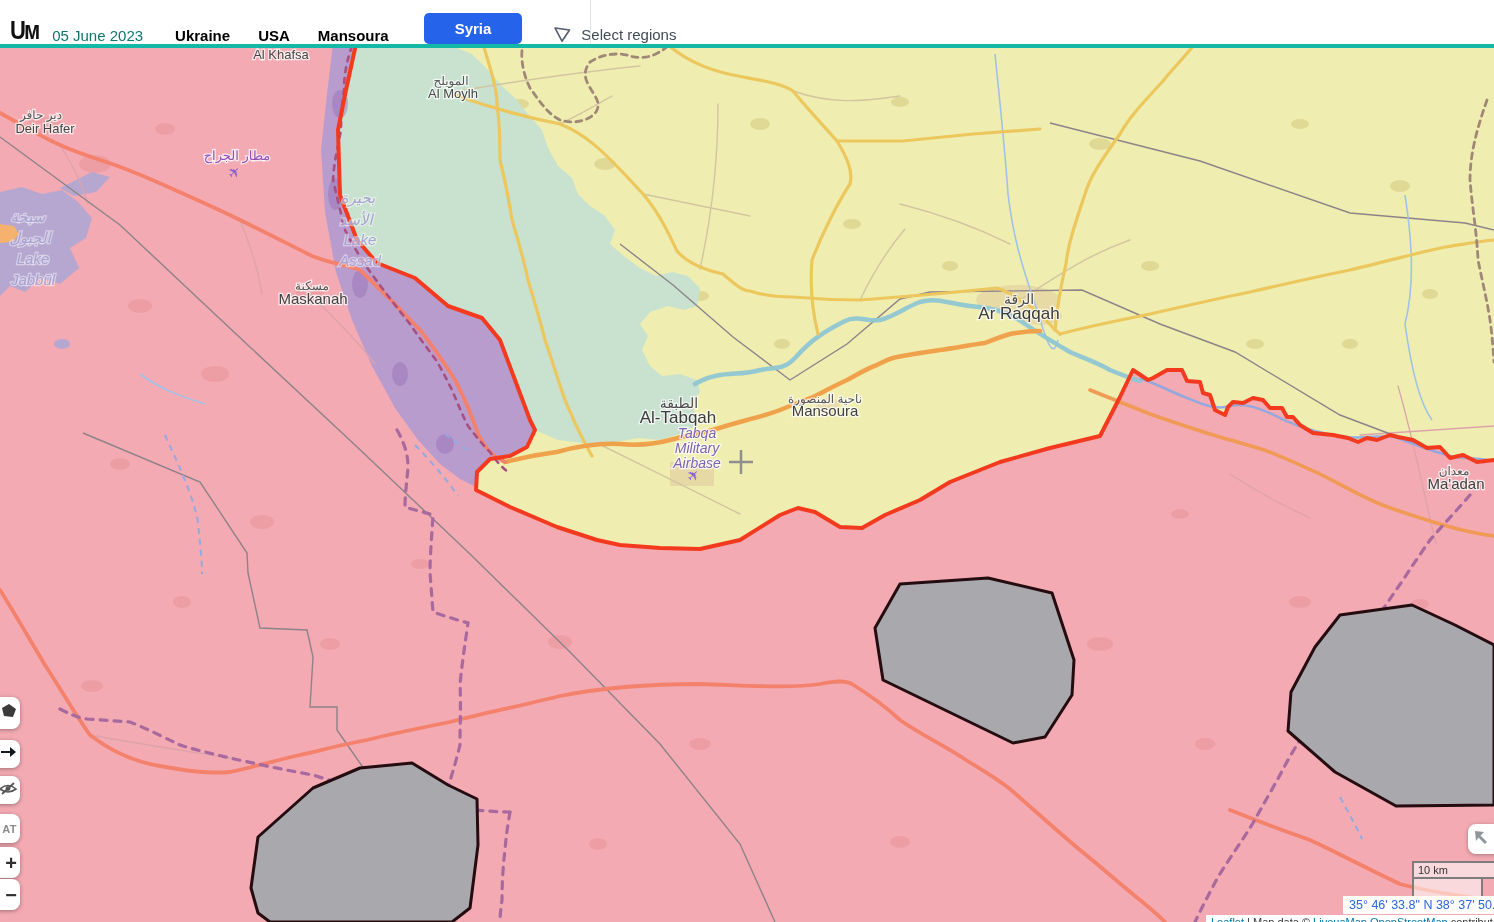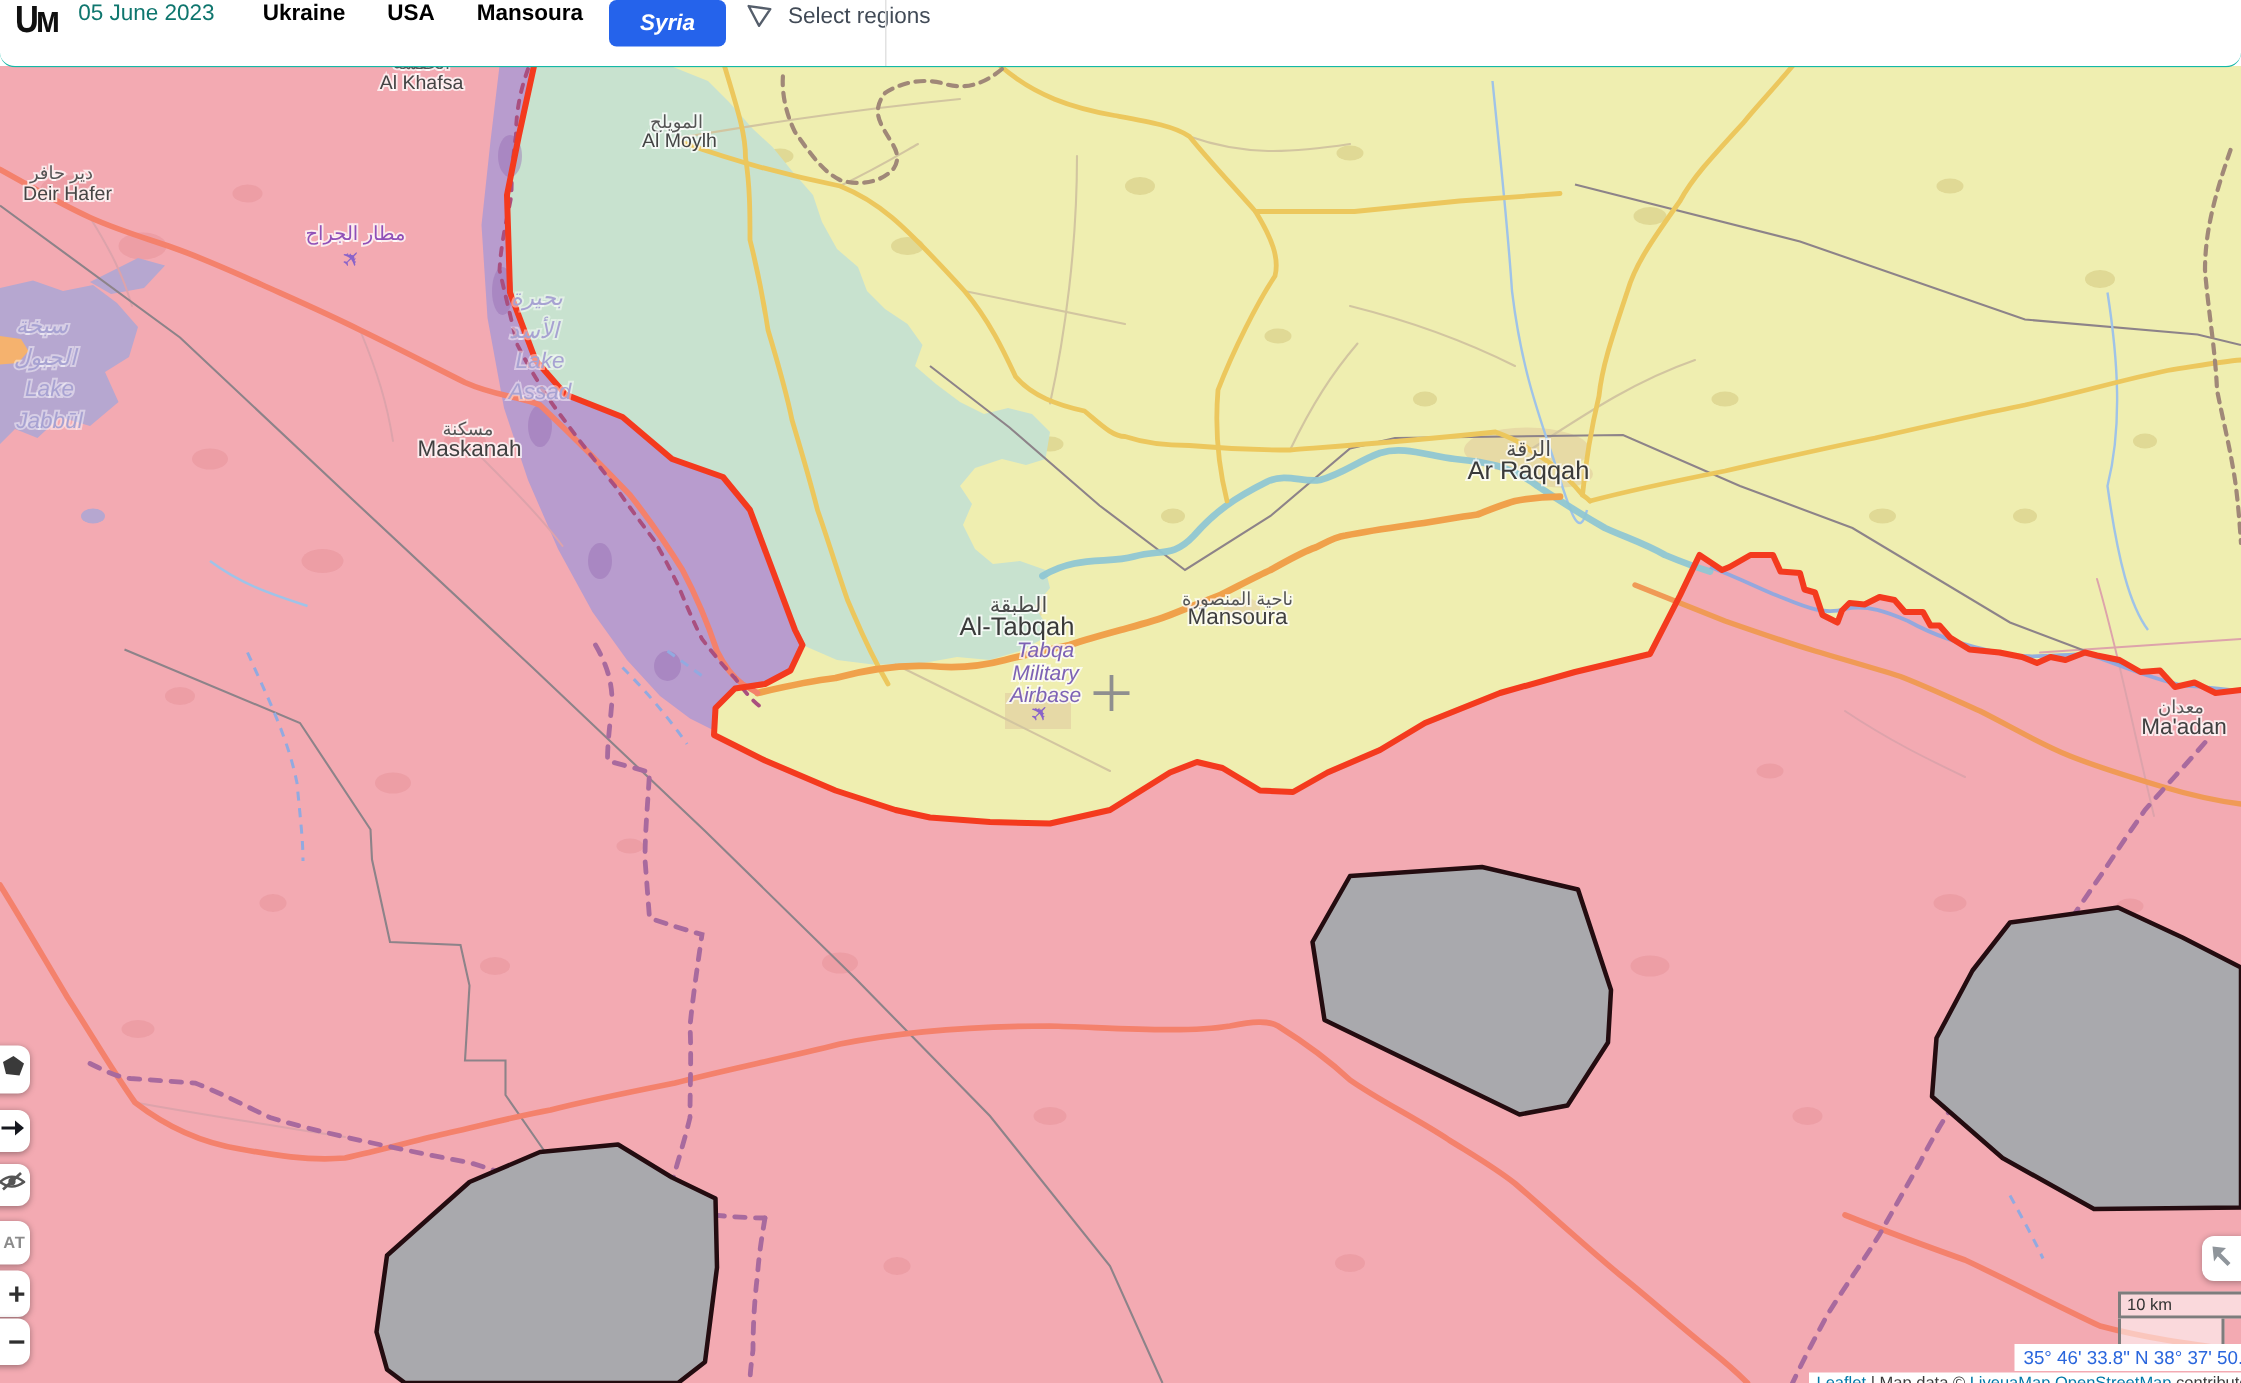--- a/index.html
+++ b/index.html
@@ -1,22 +1,22 @@
 <!DOCTYPE html>
 <html><head>
 <meta charset="utf-8">
 <style>
   html,body{margin:0;padding:0;background:#fff;}
   .page{position:relative;width:1494px;height:922px;overflow:hidden;font-family:"Liberation Sans",sans-serif;}
   
-  .topbar{position:absolute;top:0;left:0;width:100%;height:44px;background:#fff;border-bottom:1px solid #14b8a6;display:flex;align-items:flex-start;z-index:30;border-radius:10px;}
+  .topbar{position:absolute;top:0;left:0;width:100%;height:44px;background:#fff;border-bottom:4px solid #14b8a6;display:flex;align-items:flex-end;z-index:30;}
   .logo{font-weight:900;font-size:22px;color:#101010;margin:0 14px 0 10px;letter-spacing:-2px;transform:scaleY(1.15);}
   .date{color:#0f766e;font-size:15px;margin-right:18px;}
   .tab{color:#000000;font-weight:bold;font-size:15px;margin:0 14px;text-decoration:none;cursor:pointer;}
-  .tab.active{background:#2563eb;color:#fff;border-radius:5px;padding:7px 21px;margin:0 3px;font-style:italic;}
+  .tab.active{background:#2563eb;color:#fff;border-radius:5px;padding:7px 31px;margin:0 21px;}
   .selwrap{display:flex;align-items:center;margin-left:10px;}
   .selicon{margin-right:8px;}
   .seltext{color:#414a56;font-size:15px;}
   .topdivider{position:absolute;left:590px;top:0;height:44px;width:1px;background:#e2e2e2;}
   
   .mapwrap{position:absolute;top:44px;left:0;width:1494px;height:878px;overflow:hidden;}
   svg text{text-anchor:middle;paint-order:stroke;stroke:#ffffff;stroke-opacity:.75;stroke-width:2.5px;}
   .town-en{font-size:13px;fill:#454545;}
   .town-en-lg{font-size:15px;fill:#404040;}
   .town-en-xl{font-size:17px;fill:#3a3a3a;}

